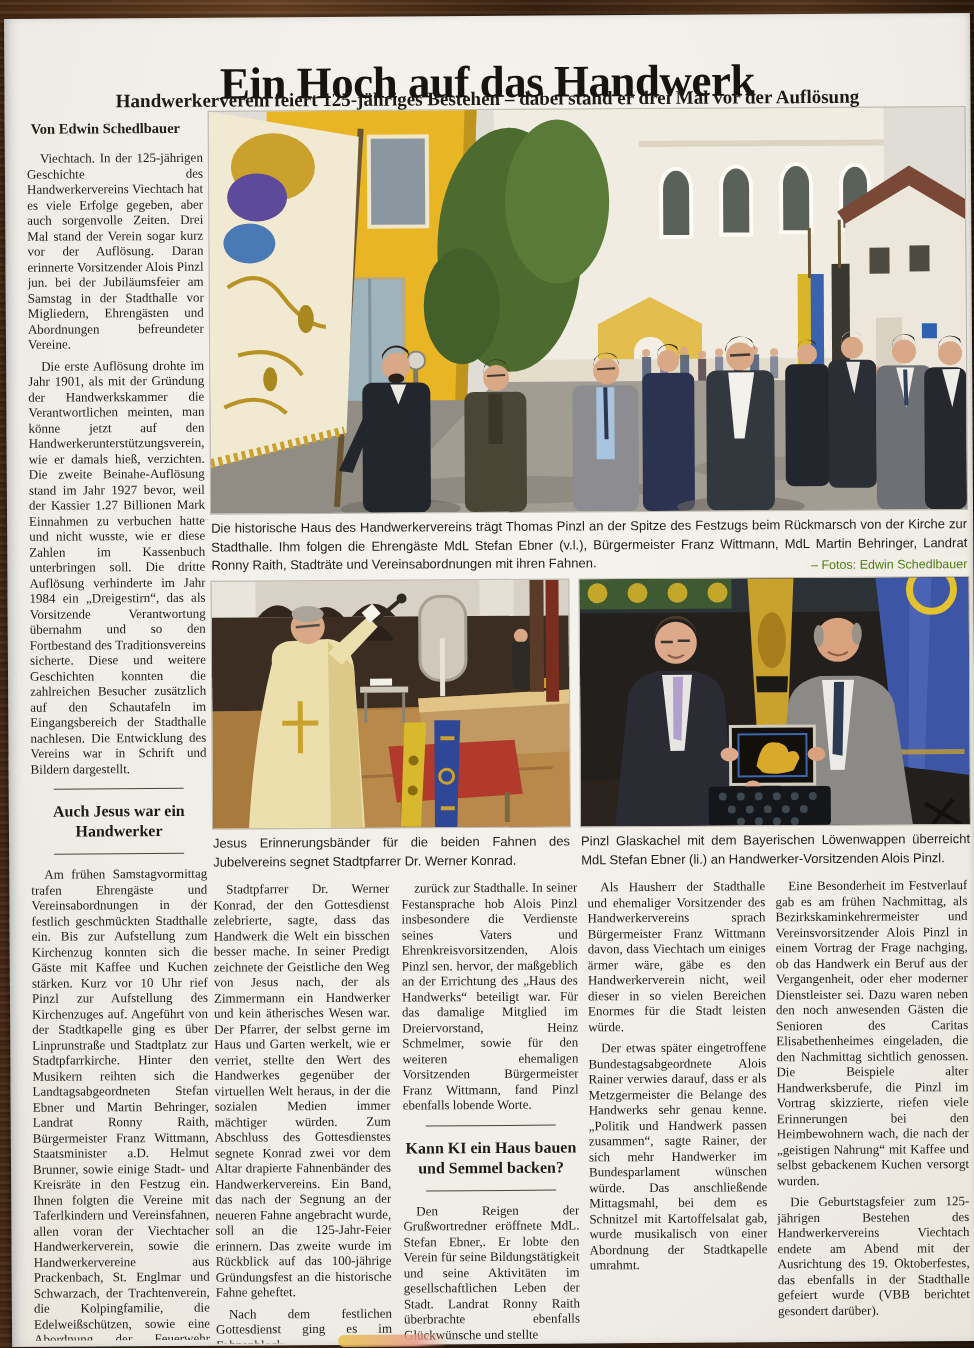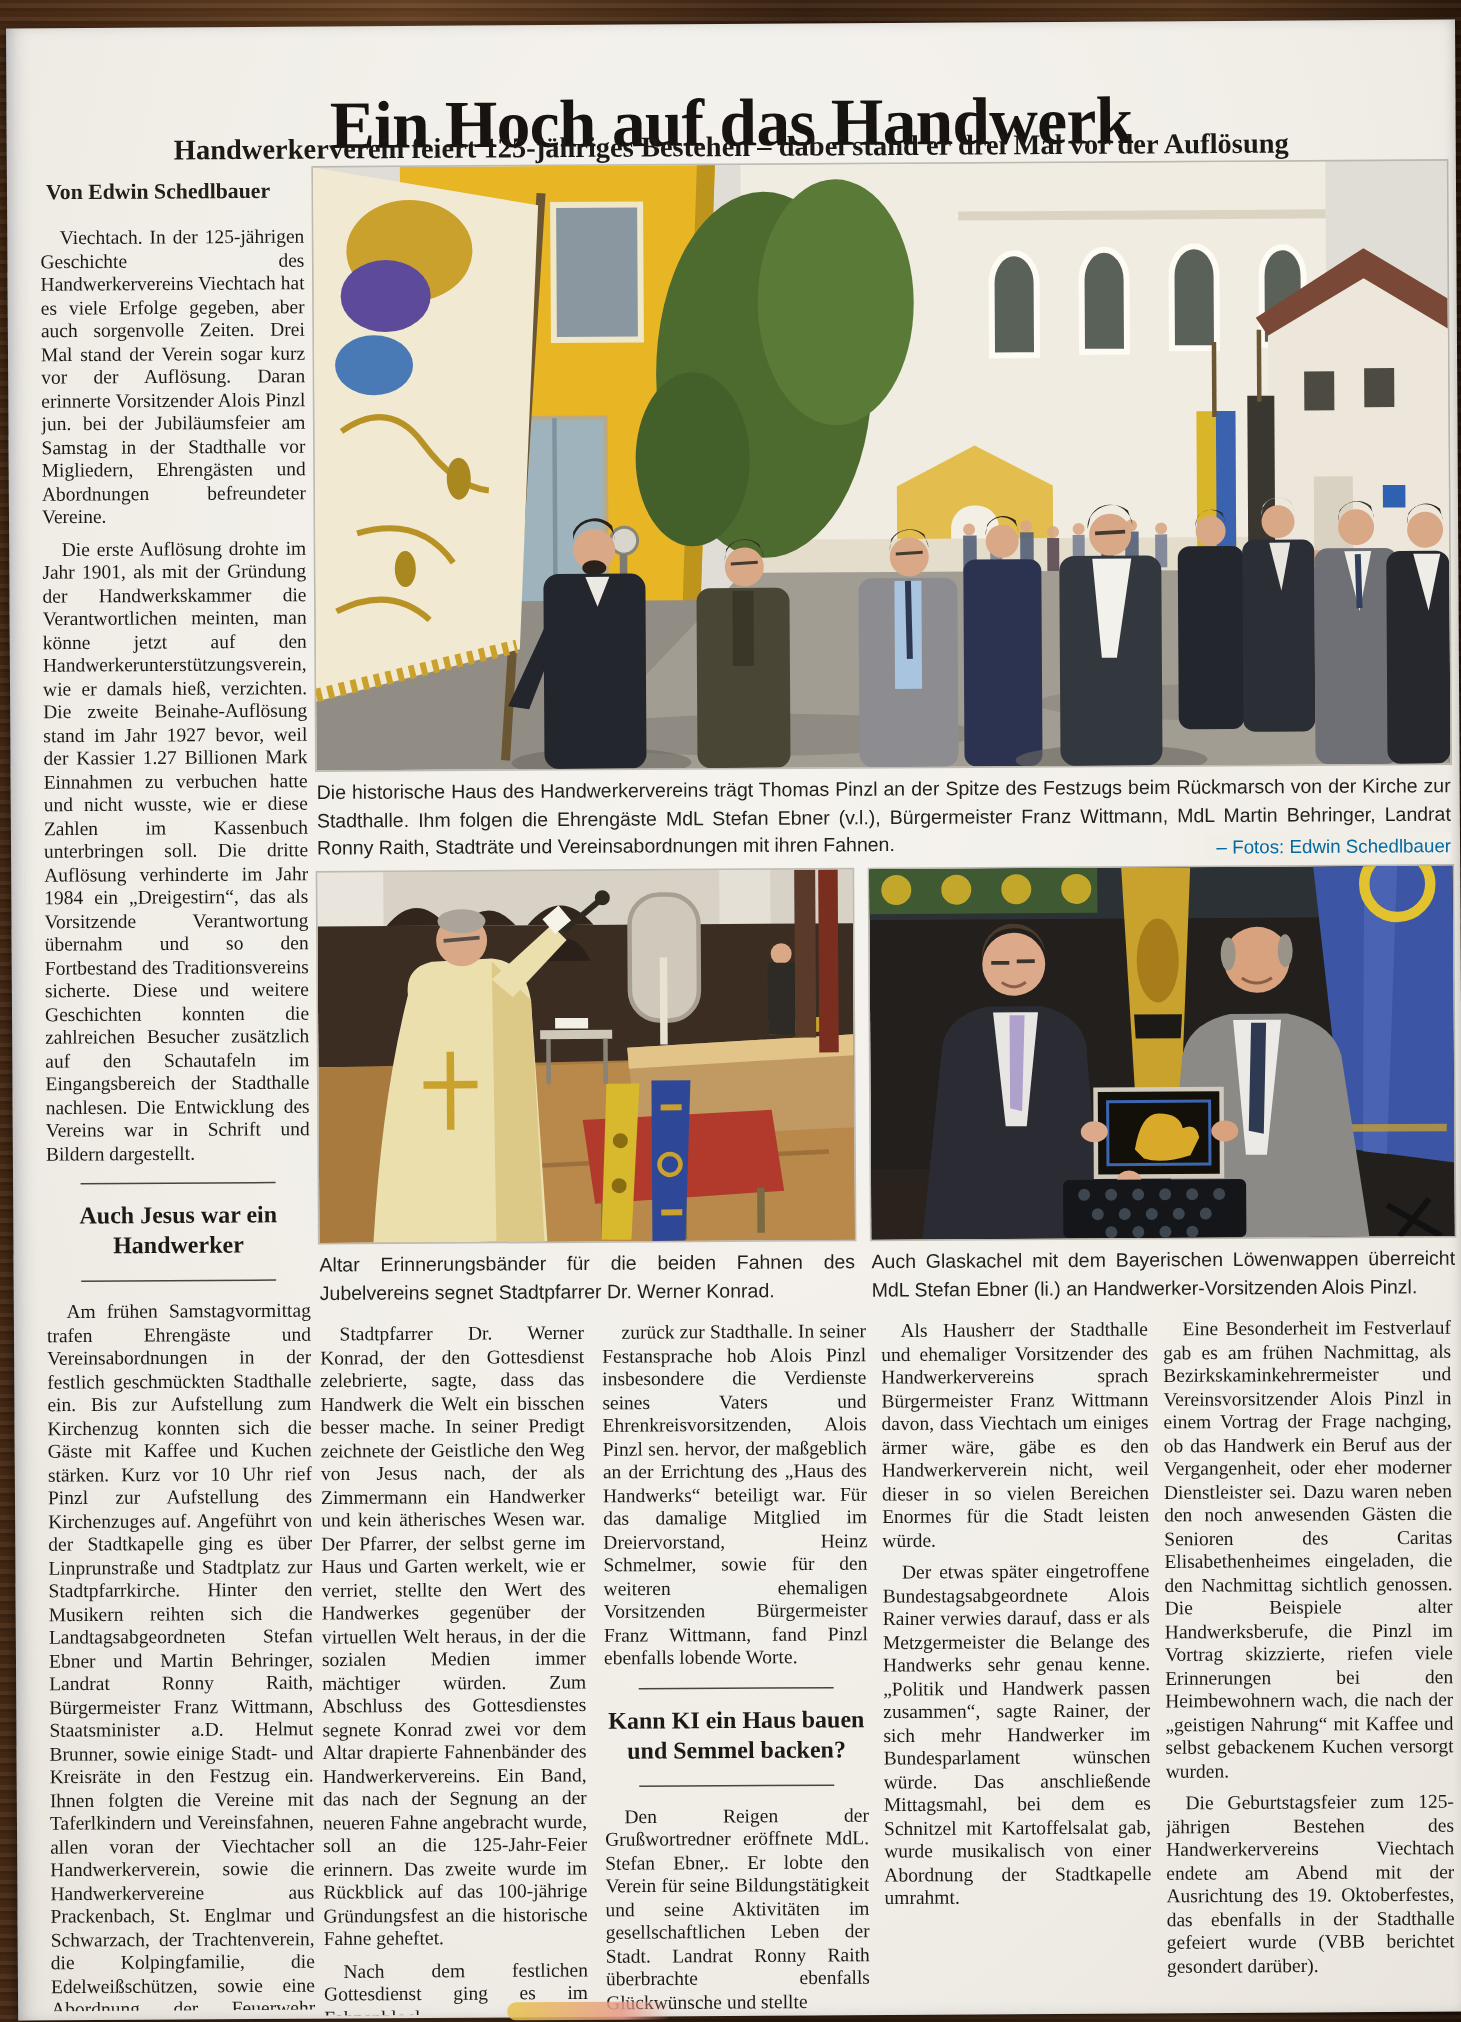--- a/index.html
+++ b/index.html
@@ -36,21 +36,21 @@
   .lead{font-weight:400;}
   .colhead{
     text-align:center;font-weight:700;font-size:16px;line-height:20px;
     margin:10px 0;text-indent:0 !important;
   }
   .rule{height:1px;background:#4a443c;width:74%;margin:12px auto;}
   .caption{
     font-family:"Liberation Sans","DejaVu Sans",sans-serif;
     font-size:13px;line-height:18.5px;color:#24211d;text-align:justify;position:absolute;
   }
-  .caption .credit{position:absolute;right:0;bottom:0;font-size:12.5px;color:#0369a1;background:#f1eee8;padding-left:8px;}
+  .caption .credit{position:absolute;right:0;bottom:0;font-size:12.5px;color:#4d7c0f;background:#f1eee8;padding-left:8px;}
   .photo{position:absolute;overflow:hidden;background:#cfcabe;box-shadow:0 0 0 1px rgba(90,85,75,.35);}
   .photo svg{display:block;}
   .smudge{
     position:absolute;left:326px;top:1318px;width:110px;height:12px;border-radius:6px;
     background:linear-gradient(90deg,#e8c24a,#e89c8a 70%,rgba(232,156,138,0));opacity:.85;
   }
 </style>
 </head>
 <body>
 
@@ -353,24 +353,24 @@
             <circle cx="196" cy="243" r="4"></circle>
             <circle cx="214" cy="243" r="4"></circle>
         </g>
       </g>
       <line x1="344" y1="226" x2="380" y2="247" stroke="#111" stroke-width="4"></line>
       <line x1="352" y1="247" x2="372" y2="222" stroke="#111" stroke-width="4"></line>
     </svg>
   </div>
 
   <div class="caption" style="left:204px;top:817px;width:357px;height:42px;">
-    <span class="lead">Altar Erinnerungsbänder</span><span> für die beiden Fahnen des Jubelvereins segnet Stadtpfarrer Dr. Werner Konrad.</span>
+    <span class="lead">Jesus Erinnerungsbänder</span><span> für die beiden Fahnen des Jubelvereins segnet Stadtpfarrer Dr. Werner Konrad.</span>
   </div>
   <div class="caption" style="left:572px;top:817px;width:389px;height:42px;">
-    <span class="lead">Auch Glaskachel</span><span> mit dem Bayerischen Löwenwappen überreicht MdL Stefan Ebner (li.) an Handwerker-Vorsitzenden Alois Pinzl.</span>
+    <span class="lead">Pinzl Glaskachel</span><span> mit dem Bayerischen Löwenwappen überreicht MdL Stefan Ebner (li.) an Handwerker-Vorsitzenden Alois Pinzl.</span>
   </div>
 
   <div class="abs bodycol" style="left:204px;top:864px;width:176px;height:462px;">
     <p>Stadtpfarrer Dr. Werner Konrad, der den Gottesdienst zelebrierte, sagte, dass das Handwerk die Welt ein bisschen besser mache. In seiner Predigt zeichnete der Geistliche den Weg von Jesus nach, der als Zimmermann ein Handwerker und kein ätherisches Wesen war. Der Pfarrer, der selbst gerne im Haus und Garten werkelt, wie er verriet, stellte den Wert des Handwerkes gegenüber der virtuellen Welt heraus, in der die sozialen Medien immer mächtiger würden. Zum Abschluss des Gottesdienstes segnete Konrad zwei vor dem Altar drapierte Fahnenbänder des Handwerkervereins. Ein Band, das nach der Segnung an der neueren Fahne angebracht wurde, soll an die 125-Jahr-Feier erinnern. Das zweite wurde im Rückblick auf das 100-jährige Gründungsfest an die historische Fahne geheftet.</p>
     <p>Nach dem festlichen Gottesdienst ging es im Fahnenblock</p>
   </div>
 
   <div class="abs bodycol" style="left:392px;top:864px;width:176px;height:462px;">
     <p>zurück zur Stadthalle. In seiner Festansprache hob Alois Pinzl insbesondere die Verdienste seines Vaters und Ehrenkreisvorsitzenden, Alois Pinzl sen. hervor, der maßgeblich an der Errichtung des „Haus des Handwerks“ beteiligt war. Für das damalige Mitglied im Dreiervorstand, Heinz Schmelmer, sowie für den weiteren ehemaligen Vorsitzenden Bürgermeister Franz Wittmann, fand Pinzl ebenfalls lobende Worte.</p>
     <div class="rule"></div>

